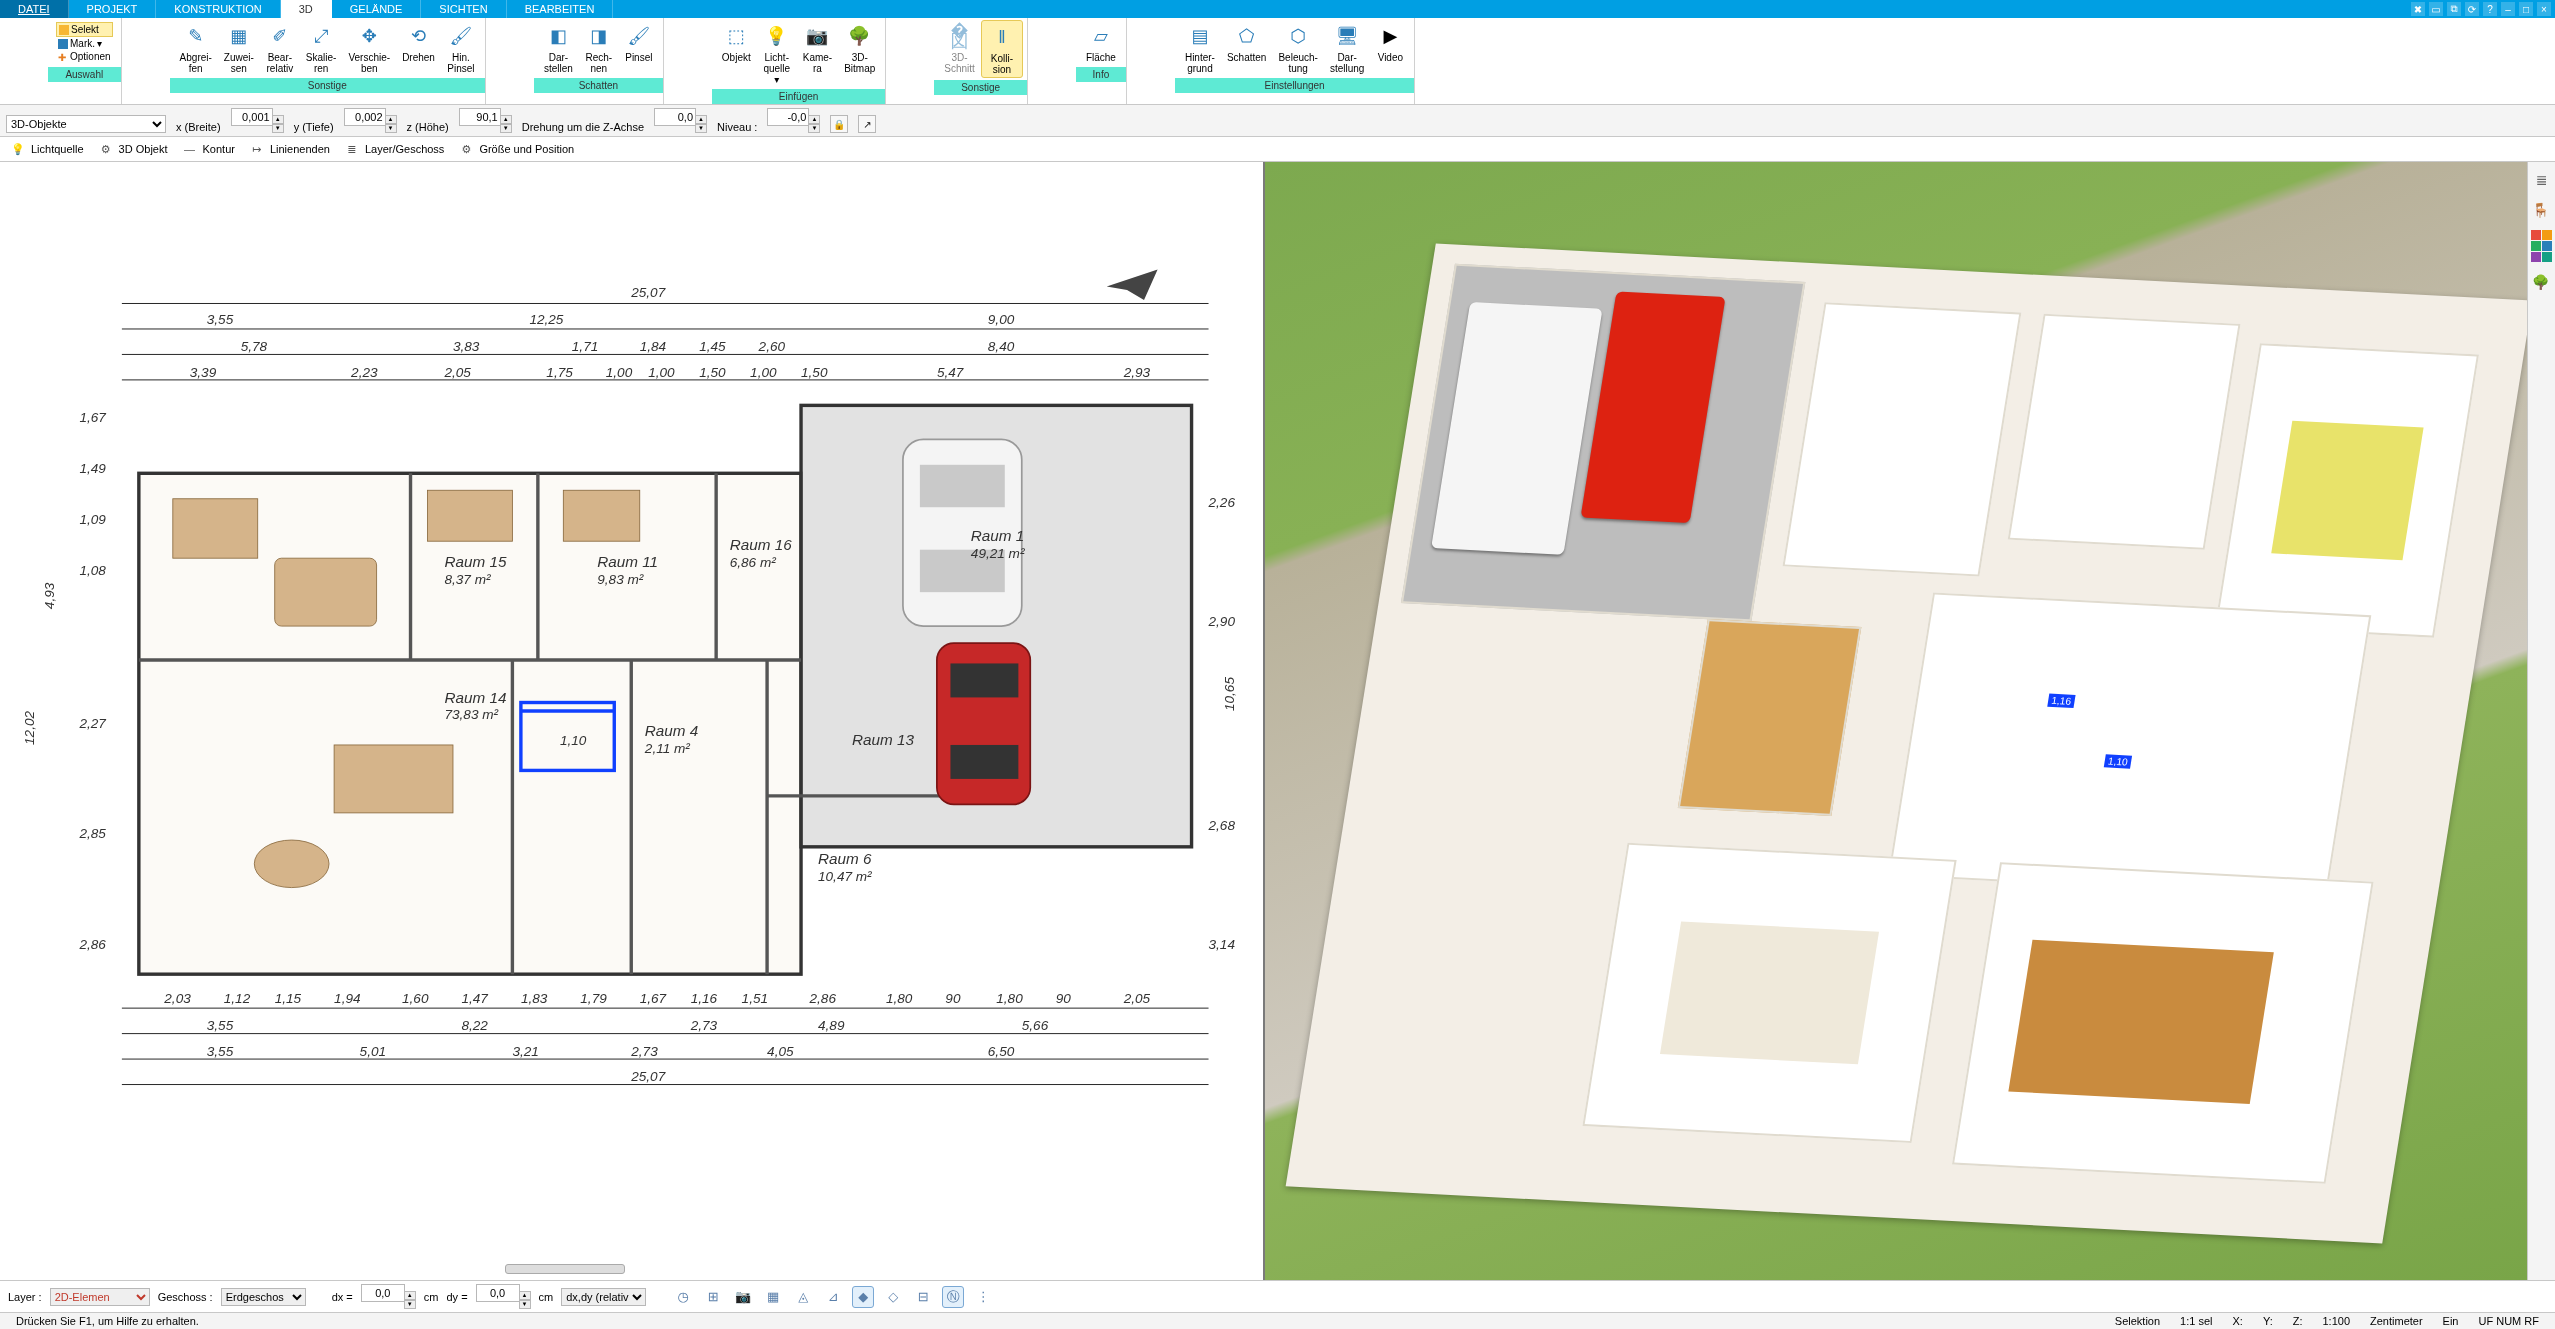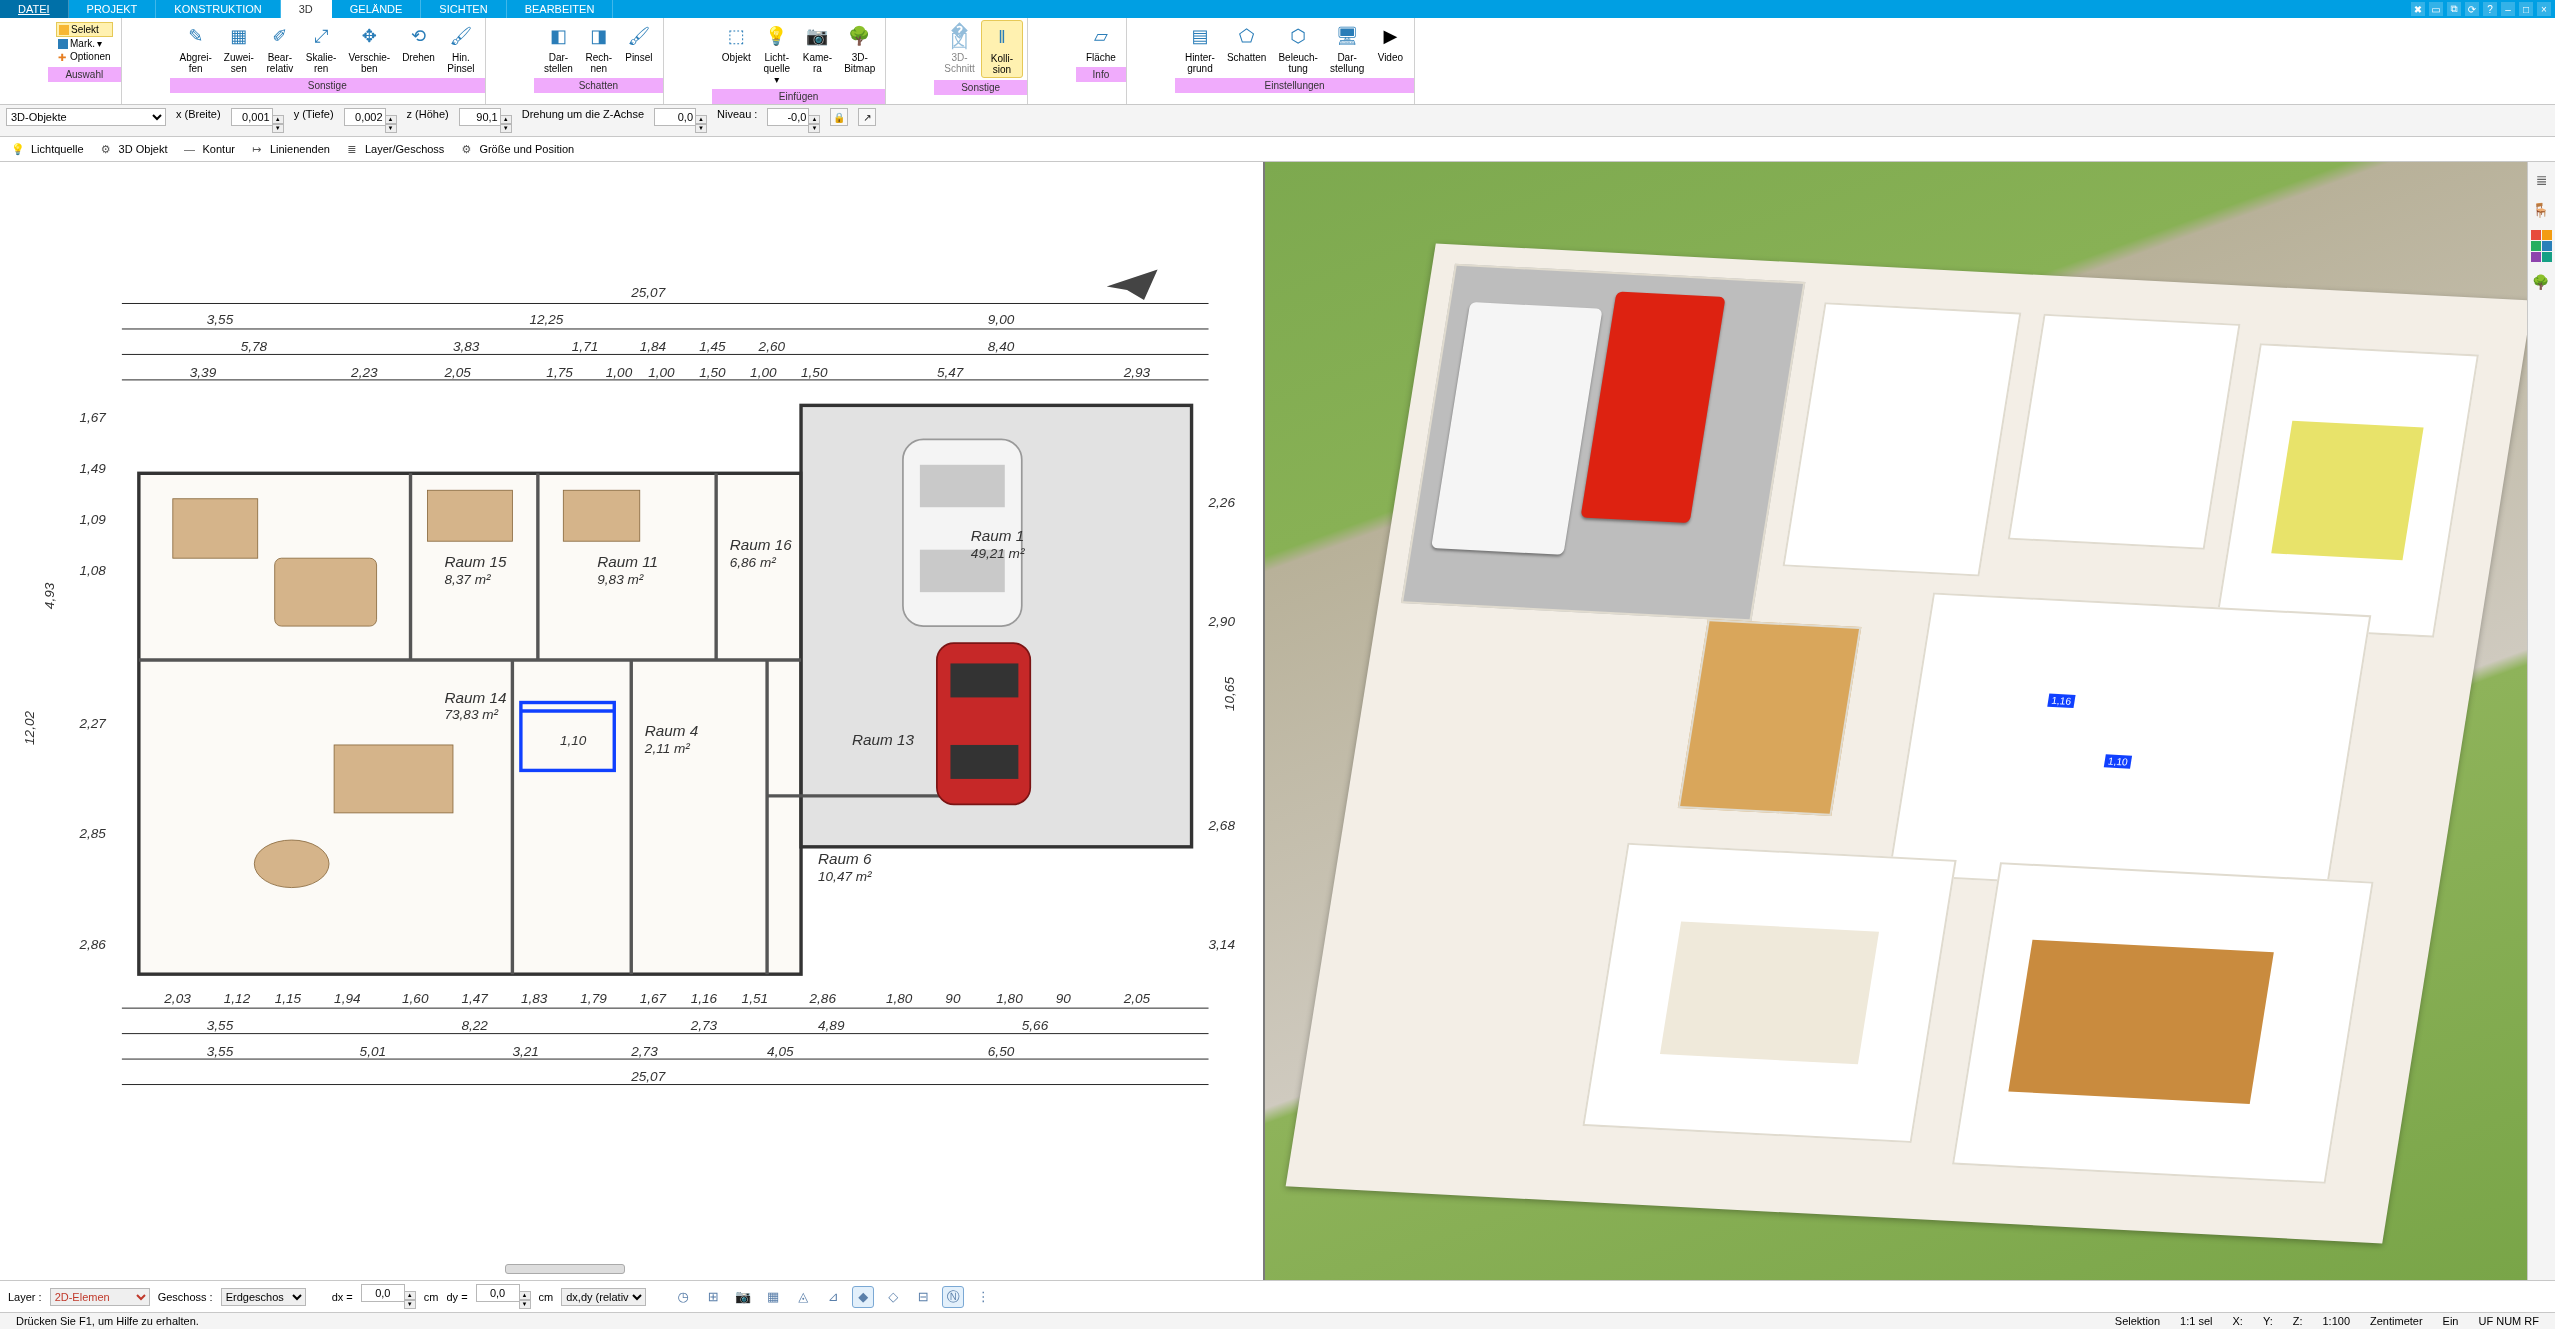--- a/index.html
+++ b/index.html
@@ -12,30 +12,30 @@
 .tabbar .tab.first { background:#0070a8;text-decoration:underline; }
 .tabbar .tab.active { background: #fff; color: #333; }
 .tabbar .spacer { flex: 1; }
 .tabbar .win { display:flex; align-items:center; gap:4px; padding:0 4px; }
 .tabbar .win span { width:14px; height:14px; display:inline-flex; align-items:center; justify-content:center; font-size:10px; background:rgba(255,255,255,.2); cursor:pointer; }
 
 
 .ribbon { display:flex; background:#fff; border-bottom:1px solid #c8c8c8; }
 .ribgroup { display:flex; flex-direction:column; border-right:1px solid #d0d0d0;padding-left:48px; }
 .ribgroup .items { display:flex; padding:2px 4px; }
-.ribgroup .title { font-size:10px; text-align:center; padding:2px 0; background:#f0abfc; color:#333; }
+.ribgroup .title { font-size:10px; text-align:center; padding:2px 0; background:#5eead4; color:#333; }
 .ribitem { display:flex; flex-direction:column; align-items:center; justify-content:flex-start; padding:2px 6px; min-width:40px; font-size:10px; text-align:center; line-height:11px; cursor:pointer; }
 .ribitem .ico { width:28px; height:28px; margin-bottom:2px; display:flex; align-items:center; justify-content:center; font-size:18px; color:#2a7db8; border:1px solid transparent; border-radius:3px;}
 .ribitem.active { background:#fff1b0; border:1px solid #e6c957; border-radius:3px; }
 .selcol { display:flex; flex-direction:column; font-size:10px; padding:2px 4px; }
 .selcol div { display:flex; align-items:center; gap:2px; padding:1px 2px; cursor:pointer; }
 .selcol .sico { width:10px; height:10px; display:inline-block; }
 
 
-.propbar { display:flex; align-items:flex-start; gap:10px; background:#f4f4f4; border-bottom:1px solid #c8c8c8; padding:3px 6px; font-size:11px; }
+.propbar { display:flex; align-items:flex-end; gap:10px; background:#f4f4f4; border-bottom:1px solid #c8c8c8; padding:3px 6px; font-size:11px; }
 .propbar select, .propbar input { font-size:11px; height:18px; border:1px solid #b8b8b8; background:#fff; }
 .propbar input.num { width:42px; text-align:right; padding:0 2px; }
 .spin { display:inline-flex; flex-direction:column; margin-left:-1px; }
 .spin b { width:12px; height:9px; border:1px solid #b8b8b8; background:#eee; font-size:6px; line-height:7px; text-align:center; cursor:pointer; }
 .propbar .ibtn { width:18px; height:18px; border:1px solid #b8b8b8; background:#f8f8f8; display:inline-flex; align-items:center; justify-content:center; font-size:10px; cursor:pointer; }
 
 
 .toolbar2 { display:flex; align-items:center; gap:14px; background:#fff; border-bottom:1px solid #c8c8c8; padding:4px 10px; font-size:11px; }
 .toolbar2 .tbtn { display:flex; align-items:center; gap:5px; cursor:pointer; }
 .toolbar2 .tico { width:16px; height:16px; display:inline-flex; align-items:center; justify-content:center; color:#555; }

